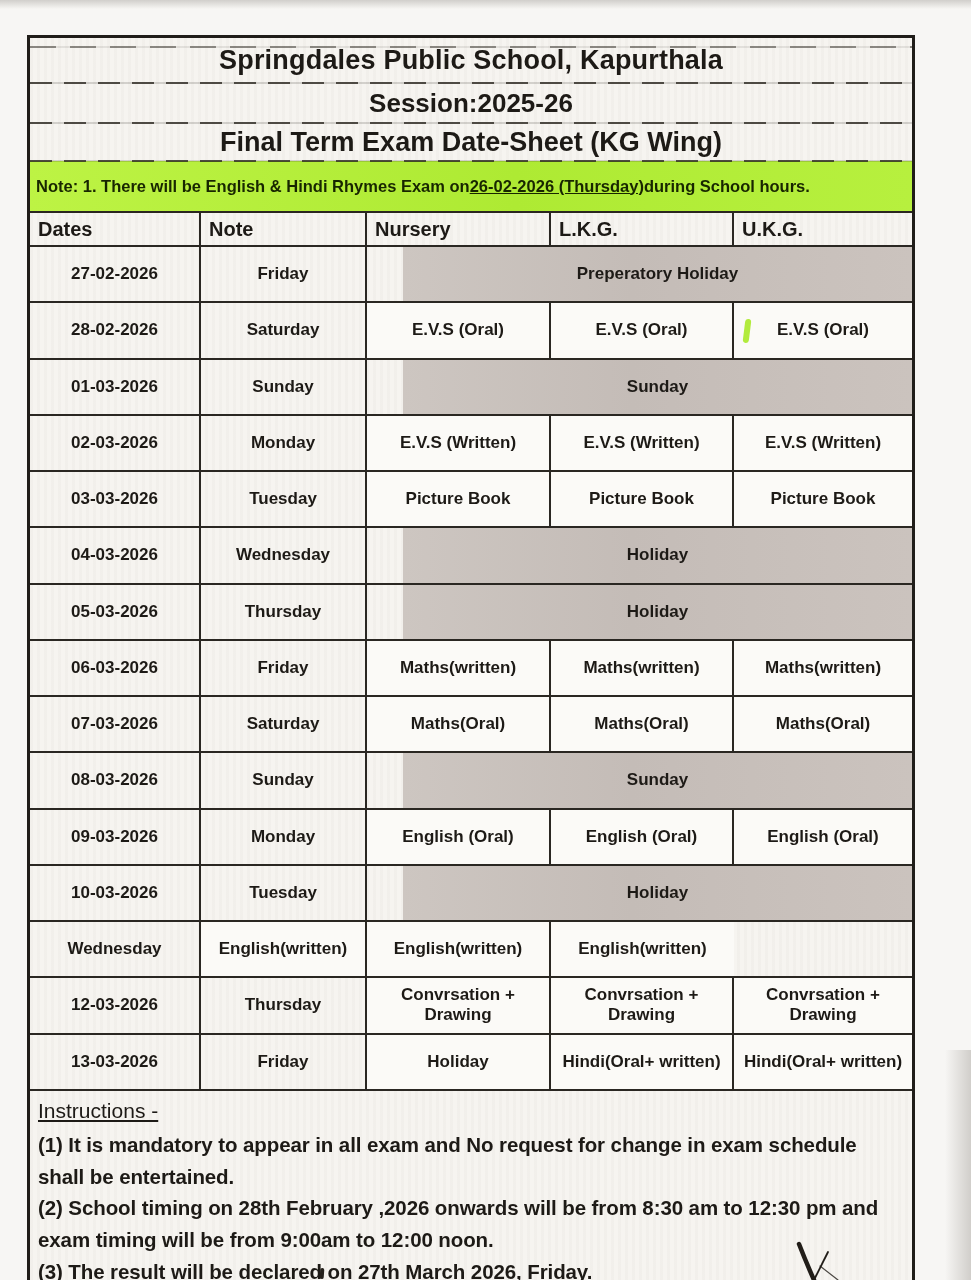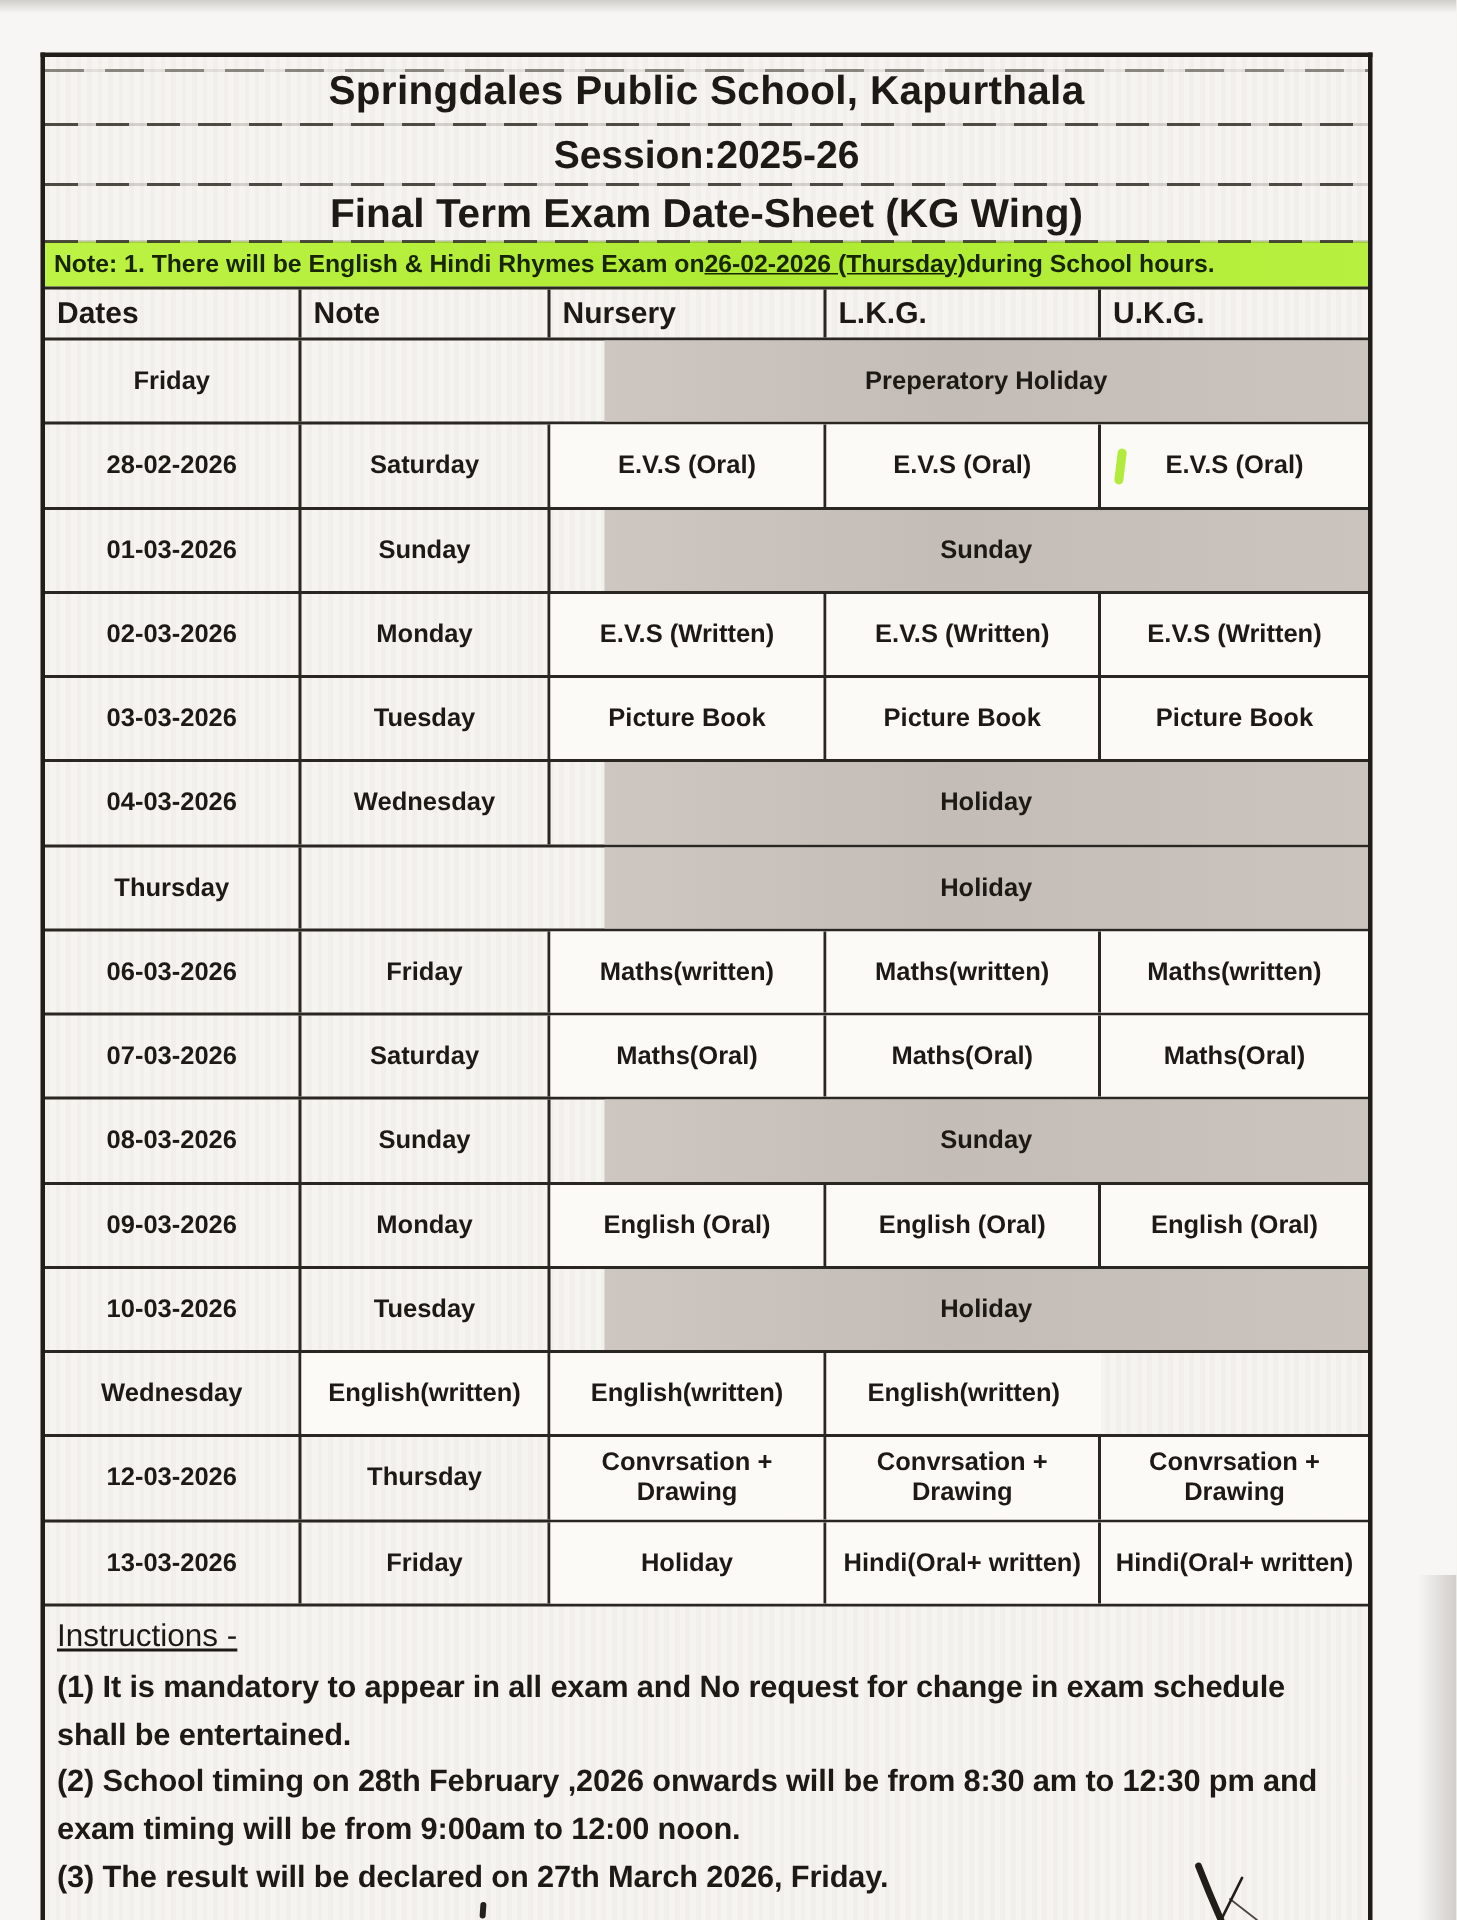--- a/index.html
+++ b/index.html
@@ -29,21 +29,21 @@
     box-sizing:border-box;text-align:center;border-radius:19px;}
   .title-row::after{content:"";position:absolute;left:0;right:0;bottom:-1px;height:2px;
     background:repeating-linear-gradient(90deg, rgba(48,44,37,.85) 0 22px, rgba(48,44,37,.18) 22px 34px);}
   .t1{height:45px;font-size:27px;font-weight:bold;letter-spacing:.2px;}
   .t1::before{content:"";position:absolute;left:0;right:0;top:8px;height:2px;
     background:repeating-linear-gradient(90deg, rgba(48,44,37,.55) 0 26px, rgba(48,44,37,.1) 26px 40px);}
   .t2{height:40px;font-size:26px;font-weight:bold;}
   .t3{height:38px;font-size:27px;font-weight:bold;}
 
   .note-row{
-    height:32px;box-sizing:border-box;display:flex;align-items:center;
+    height:52px;box-sizing:border-box;display:flex;align-items:center;
     padding:0 6px;
     background:linear-gradient(90deg,#bdf344 0%, var(--highlight,#aeea33) 55%, #b7f03e 100%);
     border-bottom:2px solid #2a2620;
     font-size:16.5px;font-weight:bold;color:#182600;white-space:nowrap;
   }
   .note-row .u{text-decoration:underline;}
 
   
   .grid-head{display:grid;grid-template-columns:171px 166px 184px 183px 1fr;
     height:34px;box-sizing:border-box;border-bottom:2px solid #2a2722;}
@@ -102,20 +102,21 @@
   <div class="grid-head">
     <div>Dates</div>
     <div>Note</div>
     <div>Nursery</div>
     <div>L.K.G.</div>
     <div>U.K.G.</div>
   </div>
 
   <div id="table-rows">
       <div class="trow">
+        <div class="cell-date">27-02-2026</div>
         <div class="cell-day">Friday</div>
         <div class="cell-merged">Preperatory Holiday</div>
       </div>
       <div class="trow">
         <div class="cell-date">28-02-2026</div>
         <div class="cell-day">Saturday</div>
         <div class="cell-sub">E.V.S (Oral)</div>
         <div class="cell-sub">E.V.S (Oral)</div>
         <div class="cell-sub">E.V.S (Oral)<span class="green-mark"></span></div>
       </div>
@@ -137,20 +138,21 @@
         <div class="cell-sub">Picture Book</div>
         <div class="cell-sub">Picture Book</div>
         <div class="cell-sub">Picture Book</div>
       </div>
       <div class="trow">
         <div class="cell-date">04-03-2026</div>
         <div class="cell-day">Wednesday</div>
         <div class="cell-merged">Holiday</div>
       </div>
       <div class="trow">
+        <div class="cell-date">05-03-2026</div>
         <div class="cell-day">Thursday</div>
         <div class="cell-merged">Holiday</div>
       </div>
       <div class="trow">
         <div class="cell-date">06-03-2026</div>
         <div class="cell-day">Friday</div>
         <div class="cell-sub">Maths(written)</div>
         <div class="cell-sub">Maths(written)</div>
         <div class="cell-sub">Maths(written)</div>
       </div>

